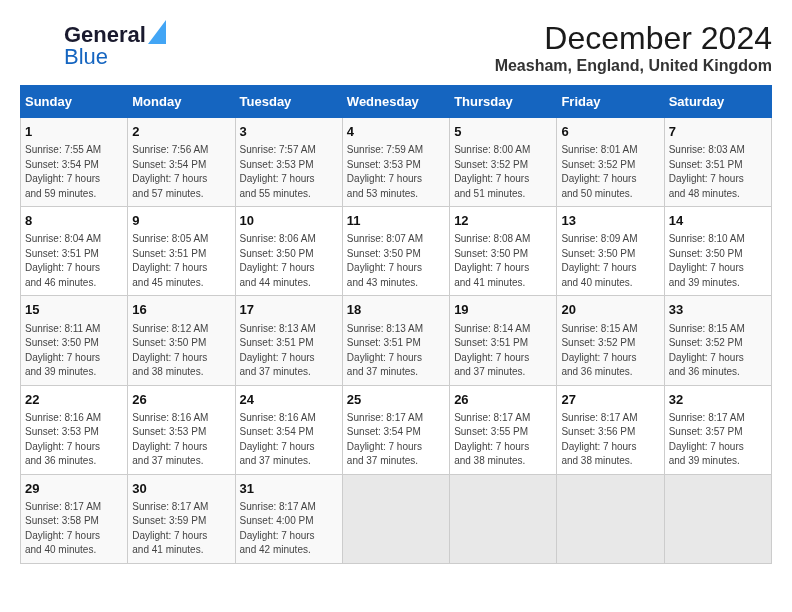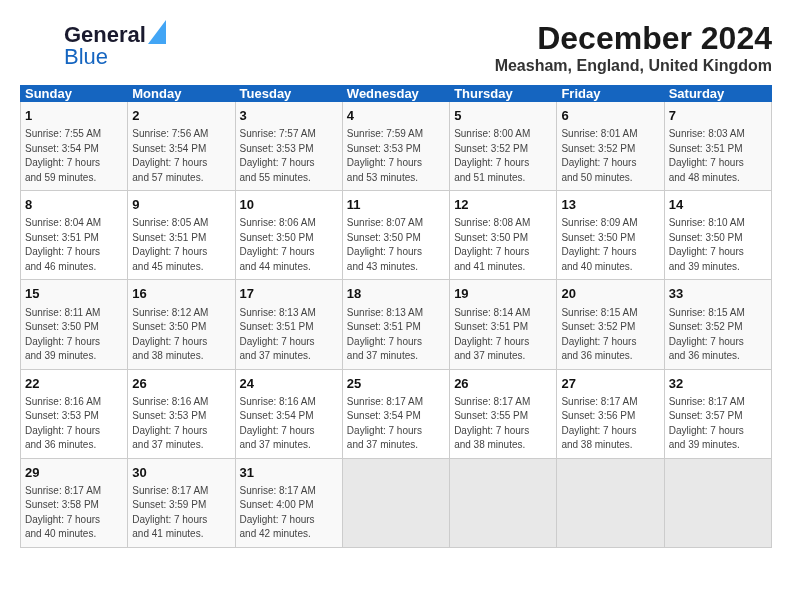--- a/index.html
+++ b/index.html
@@ -19,37 +19,37 @@
     .logo-wrapper {
       display: flex;
       align-items: flex-start;
       margin-left: 44px;
     }
     .title-block {
       text-align: right;
     }
     .title-block h1 {
       font-size: 32px;
-      font-weight: bold;
+      font-weight: normal;
       color: #1a1a1a;
     }
     .title-block h2 {
       font-size: 16px;
       font-weight: bold;
       color: #333;
     }
     .calendar {
       width: 100%;
       border-collapse: collapse;
       font-size: 11px;
     }
     .calendar thead tr th {
       background-color: #1565c0;
       color: #fff;
-      padding: 0 4px;
+      padding: 8px 4px;
       text-align: left;
       font-size: 13px;
       font-weight: bold;
       border: 1px solid #1565c0;
     }
     .calendar tbody tr td {
       vertical-align: top;
       padding: 5px 4px;
       border: 1px solid #ccc;
       width: 14.28%;

